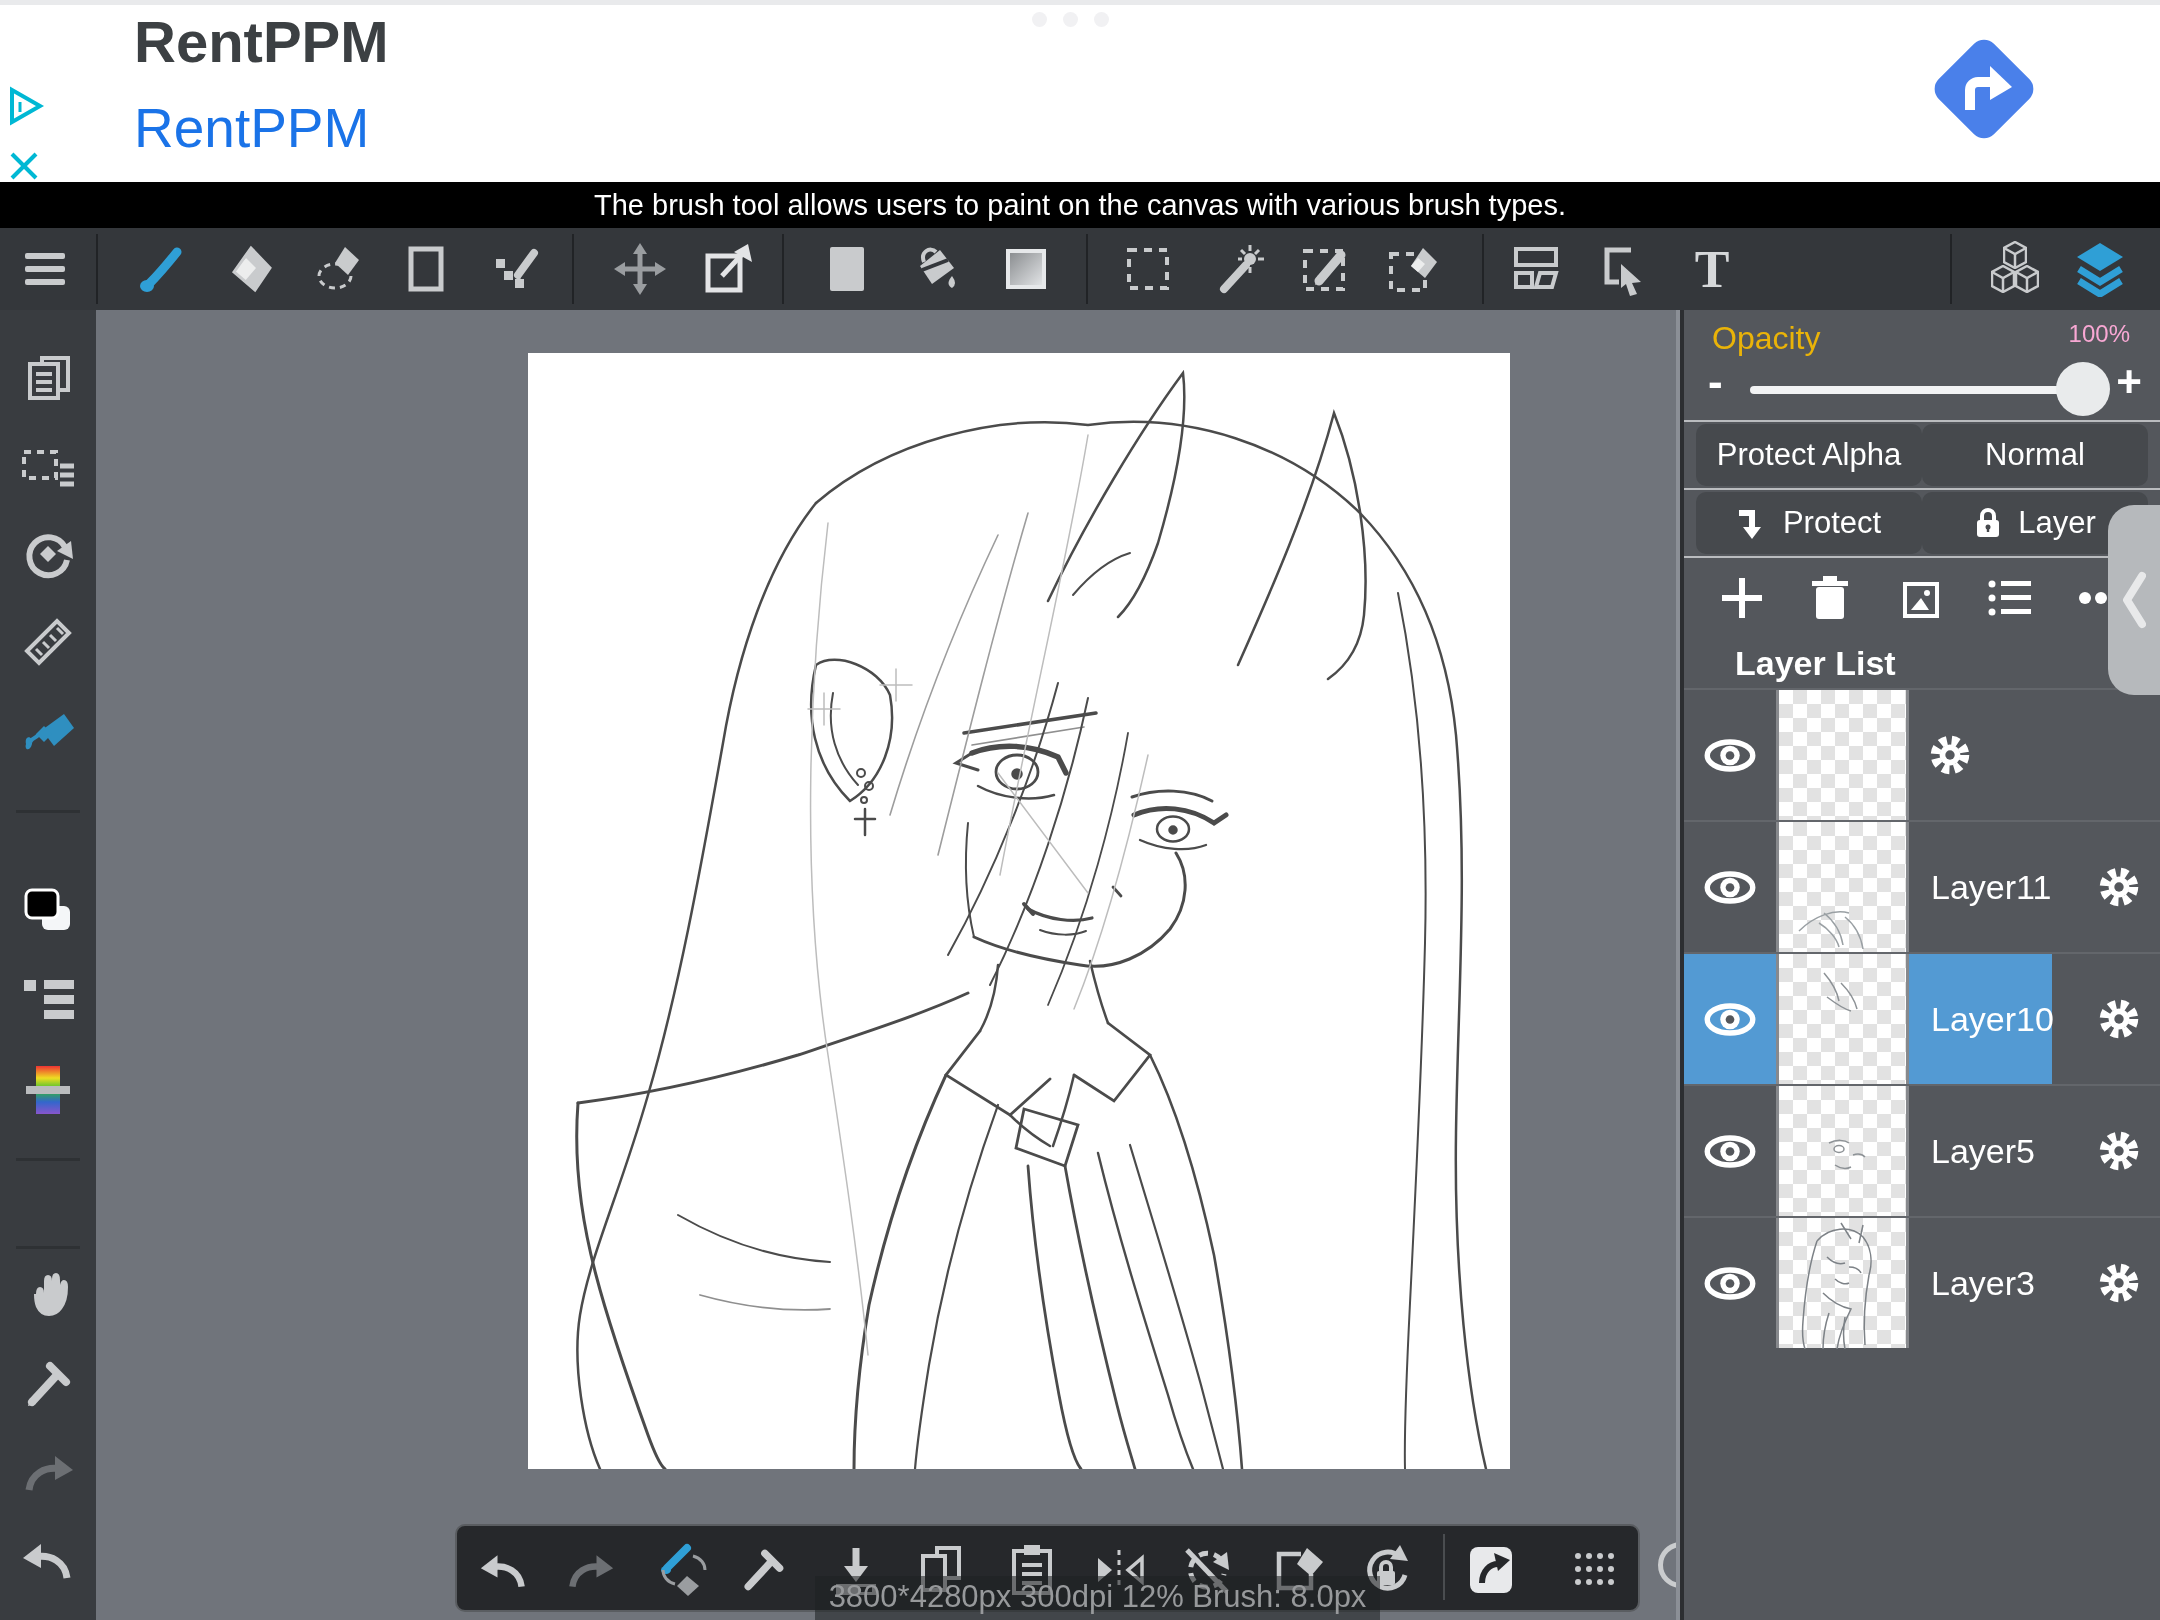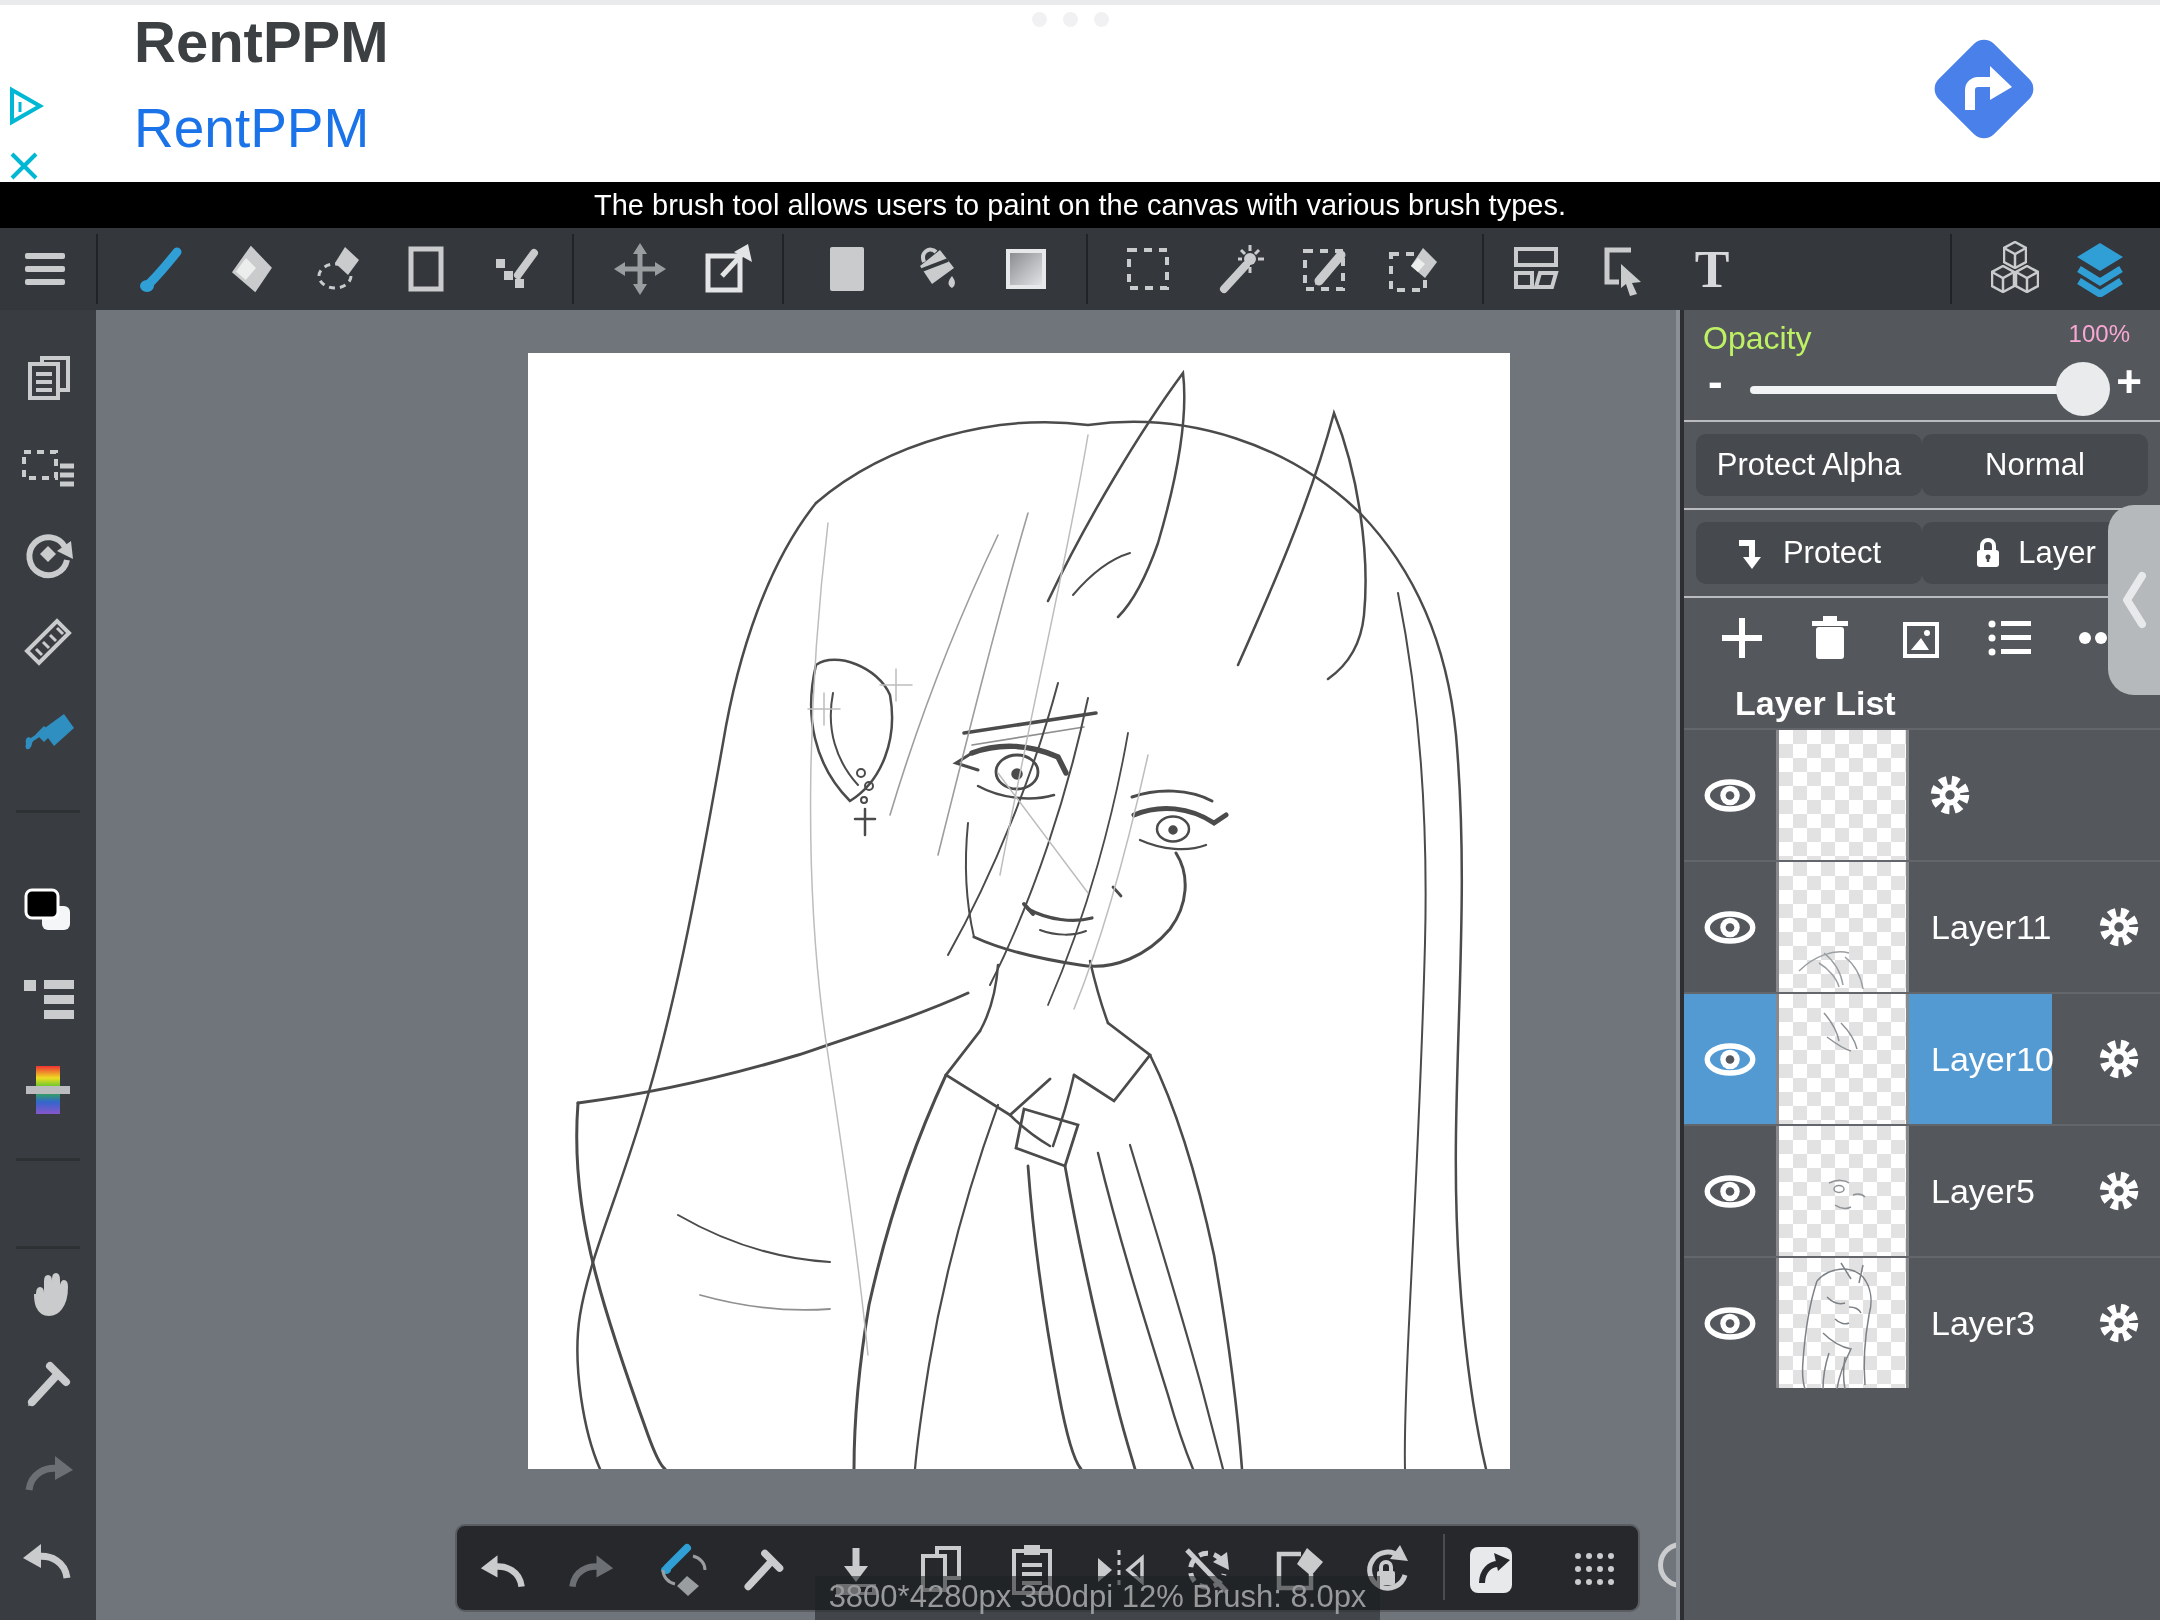--- a/index.html
+++ b/index.html
@@ -44,27 +44,27 @@
   #bbar-div{position:absolute;left:986px;top:8px;width:2px;height:66px;background:#4a4d50;}
   #status-box{position:absolute;left:719px;top:1266px;width:565px;height:44px;background:rgba(30,32,34,0.55);}
   #status-text{width:100%;text-align:center;font-size:31px;line-height:42px;color:#97999b;}
   #hidden-circle{position:absolute;left:1562px;top:1232px;width:46px;height:46px;border-radius:50%;border:5px solid #caccce;box-sizing:border-box;}
 
   
   #layer-panel{position:relative;width:480px;flex:0 0 480px;height:1310px;background:#54575c;border-left:4px solid #2c2e31;box-sizing:border-box;}
   #lp-header{height:98px;background:linear-gradient(135deg,#46494e,#585b60);border-bottom:2px solid #babcbf;display:flex;align-items:center;justify-content:center;}
   #lp-header span{color:#fff;font-size:36px;font-weight:500;}
   #lp-opacity{position:relative;height:112px;border-bottom:2px solid #babcbf;box-sizing:border-box;}
-  #lp-opacity .lbl{position:absolute;left:19px;top:10px;color:#bef264;font-size:32px;}
+  #lp-opacity .lbl{position:absolute;left:28px;top:10px;color:#eab308;font-size:32px;}
   #lp-opacity .val{position:absolute;right:30px;top:10px;color:#f9a8d4;font-size:24px;}
   #op-minus{position:absolute;left:24px;top:52px;color:#fff;font-size:44px;font-weight:bold;line-height:40px;}
   #op-plus{position:absolute;right:18px;top:52px;color:#fff;font-size:44px;font-weight:bold;line-height:40px;}
   #op-track{position:absolute;left:66px;top:76px;width:330px;height:8px;border-radius:4px;background:#f2f3f4;}
   #op-handle{position:absolute;left:372px;top:52px;width:54px;height:54px;border-radius:50%;background:#e9ebec;}
-  .btn-row{position:relative;height:88px;border-bottom:2px solid #babcbf;box-sizing:border-box;display:flex;align-items:center;padding:0 12px;}
+  .btn-row{position:relative;height:68px;border-bottom:2px solid #babcbf;box-sizing:border-box;display:flex;align-items:center;padding:0 12px;}
   .lp-btn{flex:1 1 0;height:62px;background:#46494d;border-radius:10px;color:#fff;font-size:31px;display:flex;align-items:center;justify-content:center;gap:16px;}
   #lp-actions{height:80px;display:flex;align-items:center;justify-content:space-between;padding:0 36px;}
   #lp-listtitle{height:50px;color:#fff;font-size:34px;font-weight:bold;padding-left:51px;display:flex;align-items:center;}
   #lp-rows{position:relative;}
   .layer-row{position:relative;height:132px;display:flex;border-top:2px solid #63666b;box-sizing:border-box;}
   .layer-row.selected{background:linear-gradient(to right,#539ad3 0,#539ad3 368px,transparent 368px);}
   .eye-col{width:92px;display:flex;align-items:center;justify-content:center;}
   .thumb-col{width:127px;border-left:3px solid #87898d;border-right:3px solid #87898d;box-sizing:content-box;background-color:#fff;background-image:linear-gradient(45deg,#e2e2e2 25%,transparent 25%,transparent 75%,#e2e2e2 75%),linear-gradient(45deg,#e2e2e2 25%,transparent 25%,transparent 75%,#e2e2e2 75%);background-size:28px 28px;background-position:0 0,14px 14px;display:flex;align-items:center;justify-content:center;}
   .label-col{flex:1;display:flex;align-items:center;padding-left:22px;color:#fff;font-size:34px;}
   .gear-col{width:82px;display:flex;align-items:center;justify-content:center;}

